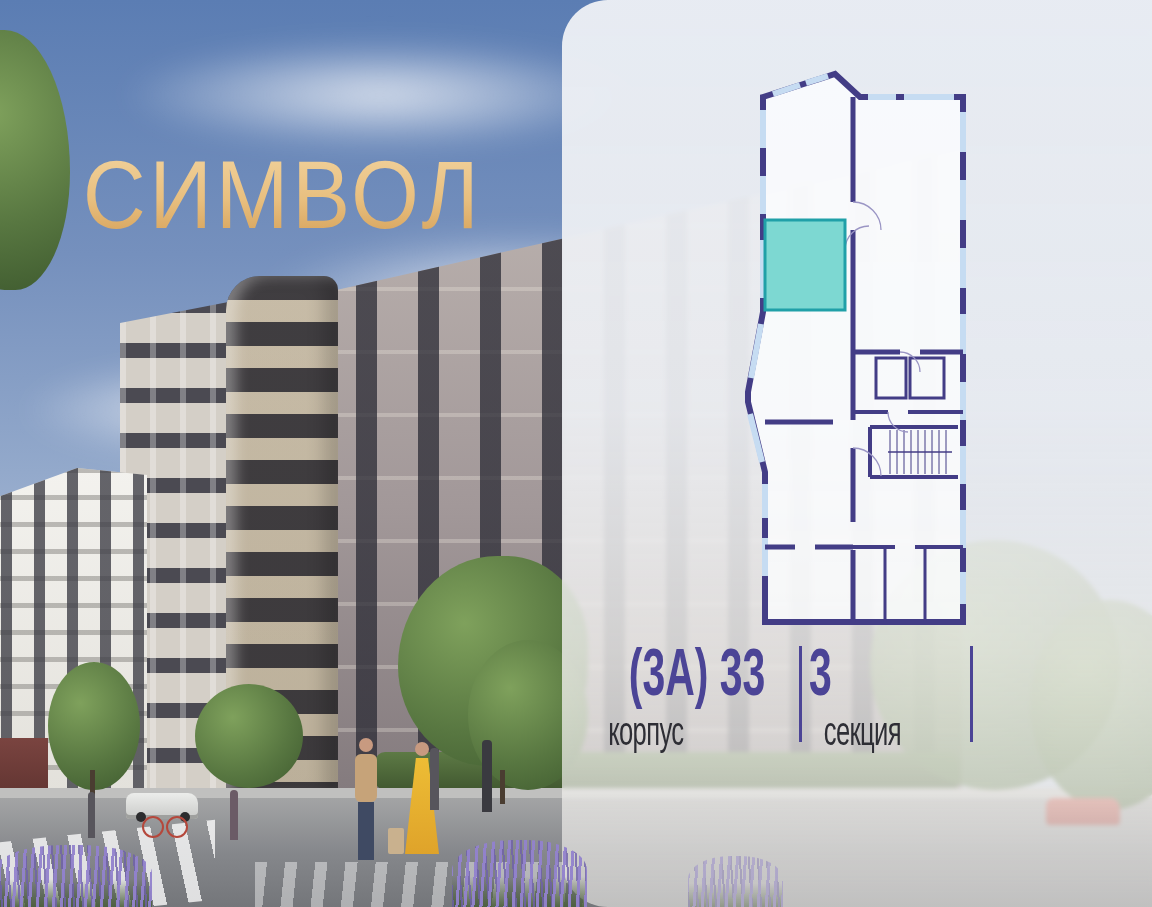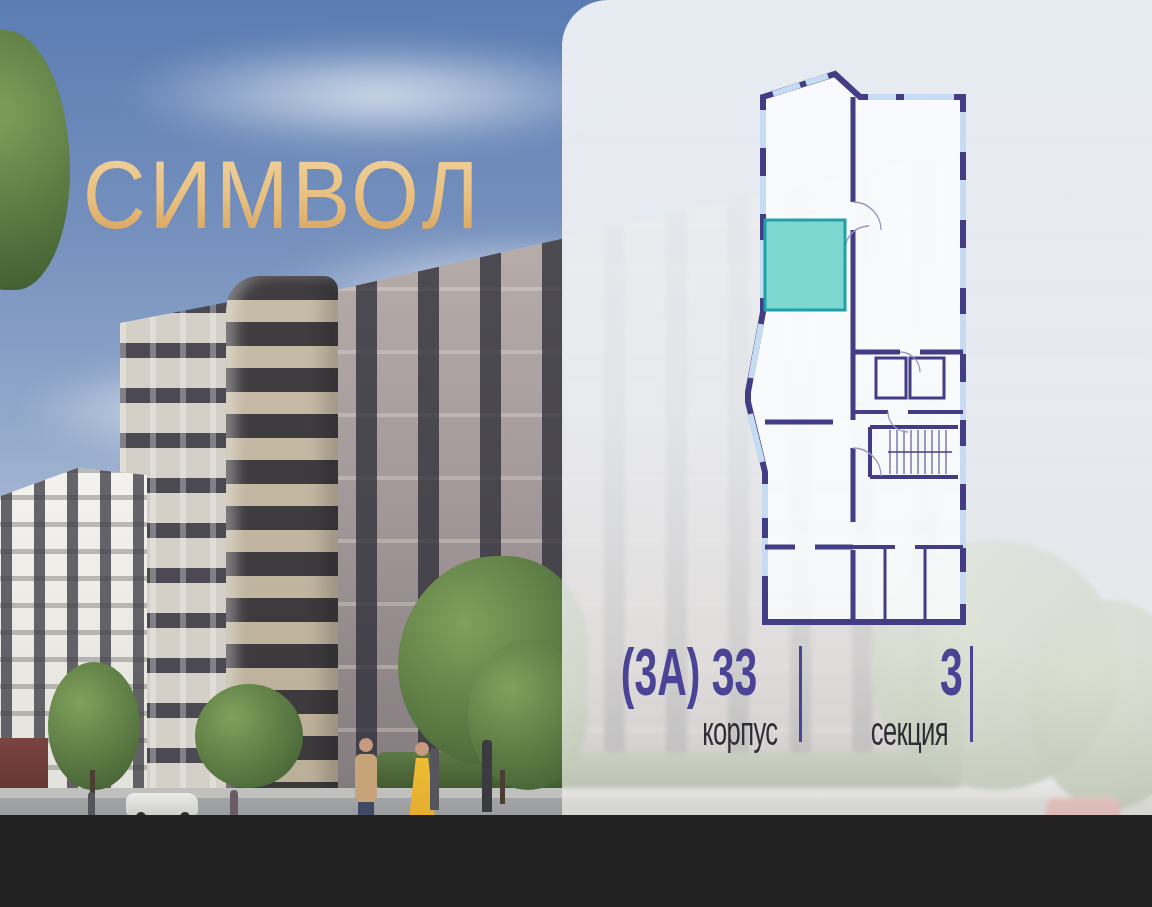--- a/index.html
+++ b/index.html
@@ -1,16 +1,16 @@
 <!DOCTYPE html>
 <html><head>
 <meta charset="utf-8">
 <style>
   html,body{margin:0;padding:0;background:#222;}
-  .stage{position:relative;width:1152px;height:815px;overflow:hidden;
+  .stage{position:relative;width:1152px;height:907px;overflow:hidden;
          font-family:"Liberation Sans",sans-serif;background:#7792bf;}
   .abs{position:absolute;}
 
   
   .sky{inset:0;background:linear-gradient(180deg,#5b7db3 0%,#7590bd 28%,#93a9cb 52%,#bdc9dd 78%,#ccd4e2 100%);}
   .cloud{border-radius:50%;background:radial-gradient(closest-side,rgba(255,255,255,.75),rgba(255,255,255,0));filter:blur(14px);}
 
   .logo{left:55px;top:146px;width:455px;text-align:center;
         font-size:97px;font-weight:400;letter-spacing:4px;line-height:1;
         transform:scaleX(.9);transform-origin:center;
@@ -83,21 +83,21 @@
   .lavender.faint{opacity:.45;}
 
   
   .panel{left:562px;top:0;width:590px;height:907px;z-index:5;
       border-radius:46px 0 0 46px;
       background:linear-gradient(180deg,rgba(236,239,244,.97) 0%,rgba(236,238,242,.94) 45%,rgba(240,239,237,.82) 72%,rgba(244,242,238,.6) 100%);
       -webkit-backdrop-filter:blur(2px);backdrop-filter:blur(2px);}
   .plan{left:178px;top:52px;width:252px;height:600px;}
 
   .inforow{left:25px;top:642px;width:548px;display:flex;align-items:stretch;z-index:6;}
-  .col{display:flex;flex-direction:column;align-items:flex-end;justify-content:flex-start;}
+  .col{display:flex;flex-direction:column;align-items:flex-start;justify-content:flex-start;}
   .col.c1{width:212px;} .col.c2{width:168px;} .col.c3{width:160px;}
   .num{font-size:66px;font-weight:700;line-height:.92;color:#4b4496;letter-spacing:0;
        transform:scaleX(.62);transform-origin:center;white-space:nowrap;}
   .lbl{margin-top:8px;font-size:40px;font-weight:400;line-height:1;color:#2e2e35;letter-spacing:-1px;
        transform:scaleX(.64);transform-origin:center;white-space:nowrap;}
   .vline{width:3px;height:96px;background:#4b4496;margin-top:4px;}
 </style>
 </head>
 <body>
 

